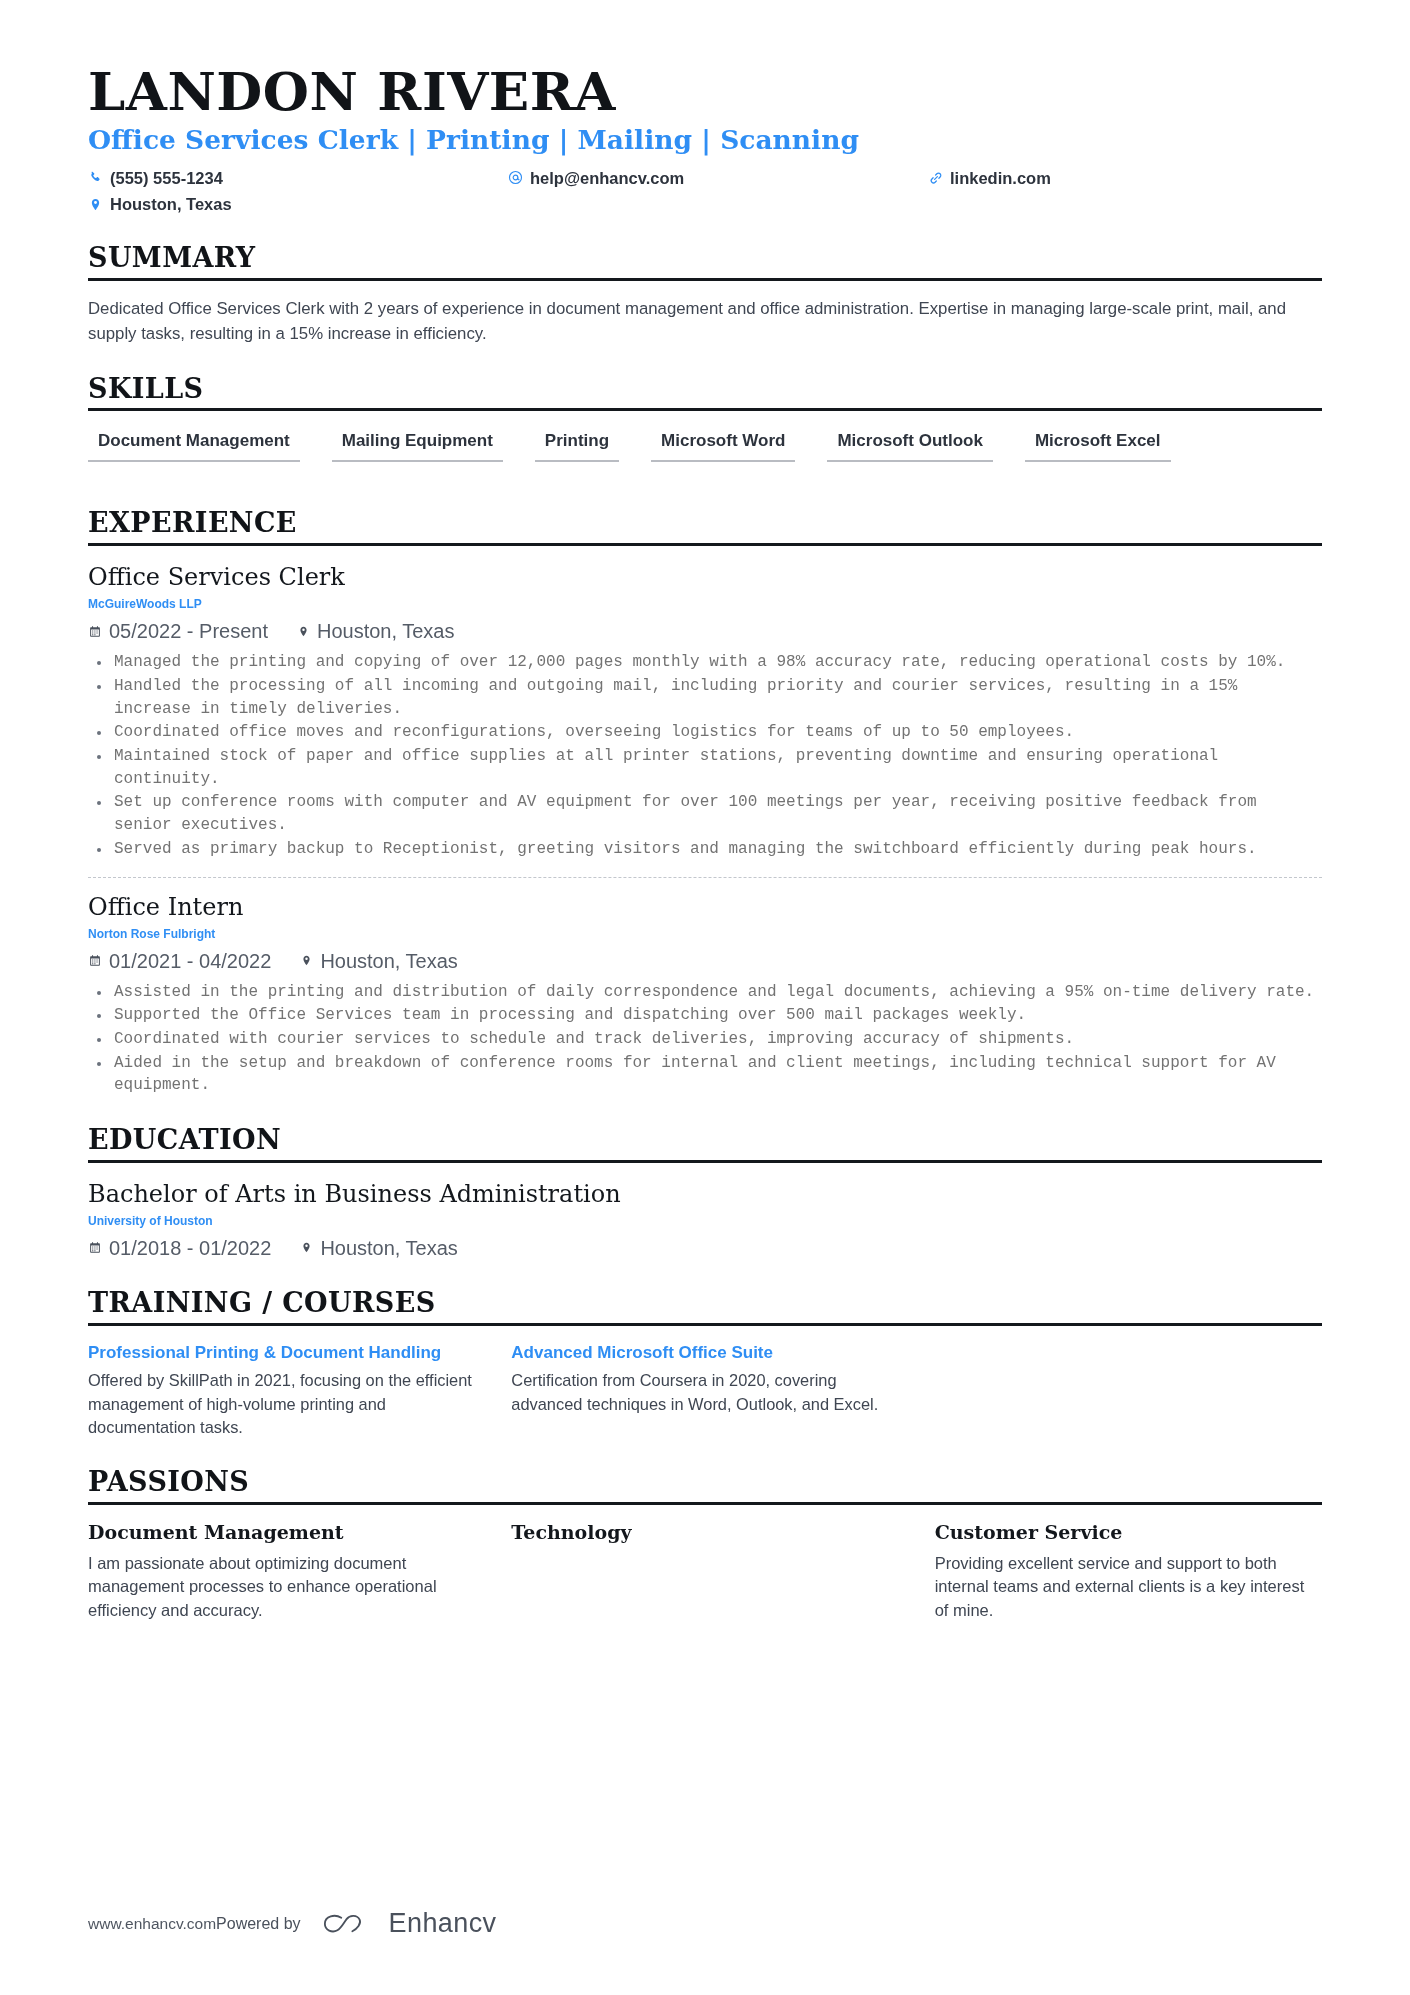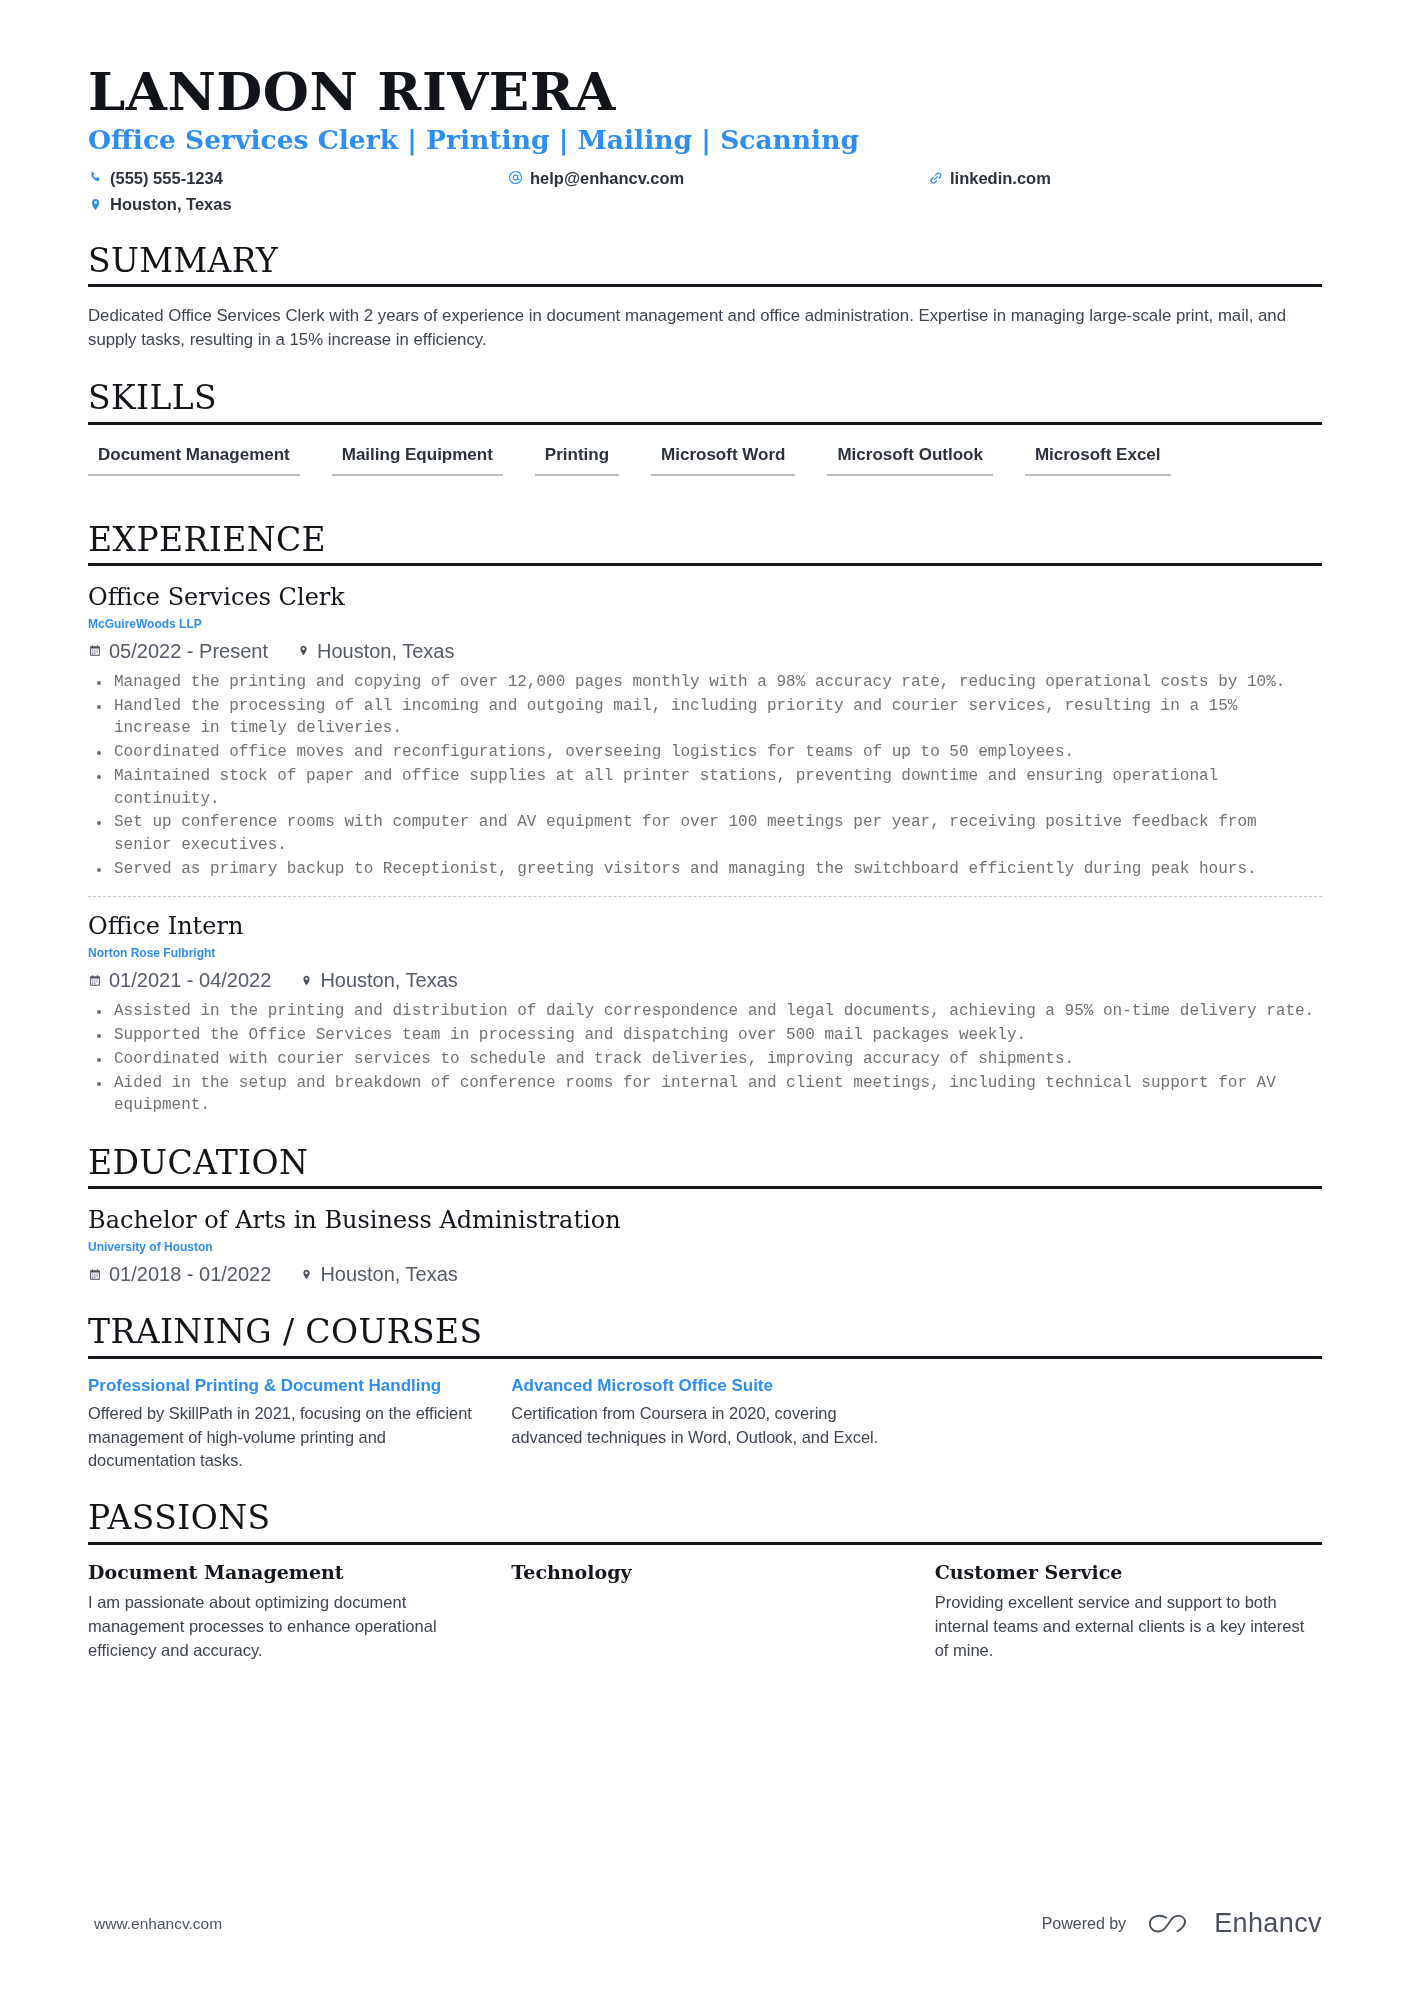--- a/index.html
+++ b/index.html
@@ -63,22 +63,22 @@
     color: #2f8ef4;
     flex: 0 0 auto;
     margin-top: 1px;
   }
   .contact-item .ico svg { display: block; }
 
   
   .section { margin-top: 28px; }
   .sec-head {
     font-family: "DejaVu Serif", serif;
-    font-weight: 400;
-    font-size: 33px;
+    font-weight: 700;
+    font-size: 27px;
     letter-spacing: 0.4px;
     color: #111418;
     line-height: 1.1;
     padding-bottom: 3px;
     margin: 0;
   }
   .sec-rule {
     height: 3px;
     background: #14181d;
     margin-top: 2px;
@@ -205,25 +205,24 @@
   }
   .passion-desc {
     font-size: 16.5px;
     line-height: 1.44;
     color: #3f4652;
   }
 
   
   .footer {
     position: absolute;
-    left: 94px; right: 88px;
+    left: 88px; right: 88px;
     bottom: 56px;
     display: flex;
     align-items: center;
-    justify-content: space-between;
   }
   .footer-url {
     font-size: 15.5px;
     color: #4f5661;
   }
   .footer-brand {
     display: flex;
     align-items: center;
     gap: 20px;
   }

